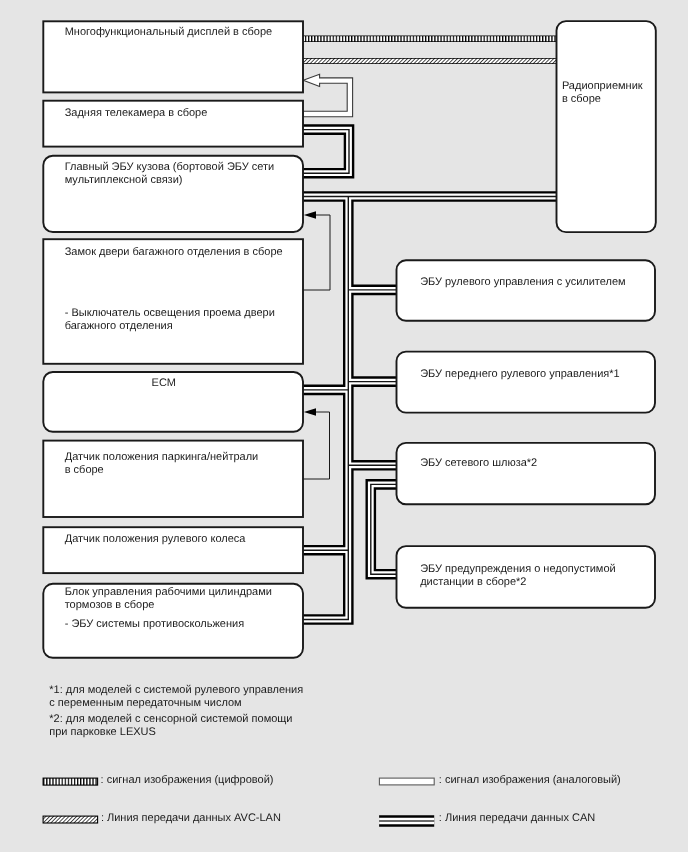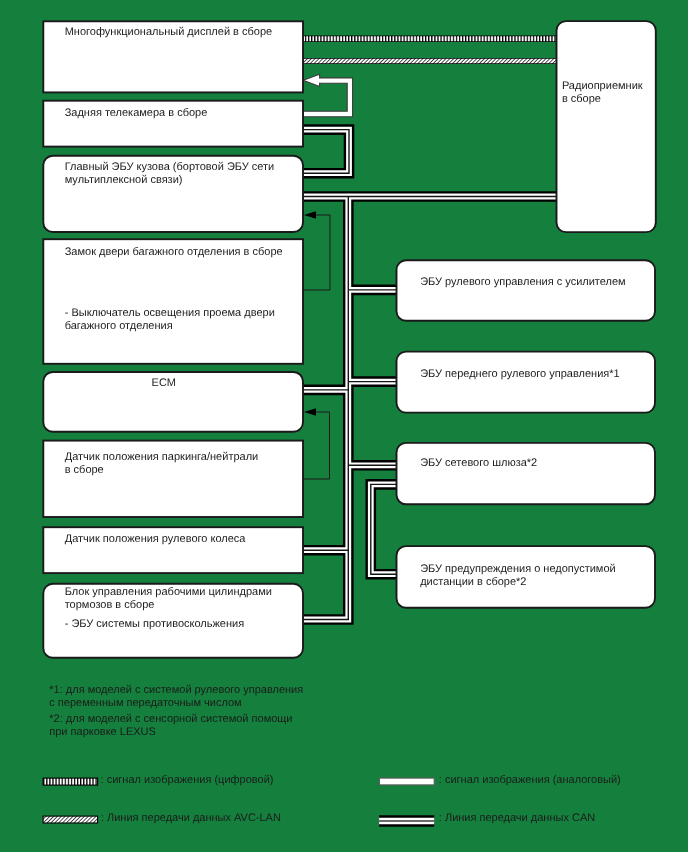--- a/index.html
+++ b/index.html
@@ -1,19 +1,19 @@
 <!DOCTYPE html>
 <html><head>
 <meta charset="utf-8">
 <title>AVC-LAN / CAN system diagram</title>
 <style>
   html,body{margin:0;padding:0;background:#ffffff;}
   body{width:688px;height:852px;overflow:hidden;
        font-family:"Liberation Sans",sans-serif;color:#000;}
-  #stage{position:relative;width:688px;height:852px;background:#15803d;}
+  #stage{position:relative;width:688px;height:852px;background:#e5e5e5;}
   svg text{ -webkit-font-smoothing:antialiased; text-rendering:geometricPrecision; }
   svg#diagram{position:absolute;left:0;top:0;display:block;}
   .boxtext{font-family:"Liberation Sans",sans-serif;font-size:11px;fill:#1a1a1a;}
   .note{font-family:"Liberation Sans",sans-serif;font-size:11px;fill:#1a1a1a;}
   .legtext{font-family:"Liberation Sans",sans-serif;font-size:11px;fill:#1a1a1a;}
   .bx{fill:#ffffff;stroke:#1a1a1a;stroke-width:1.9;}
 </style>
 </head>
 <body>
 

